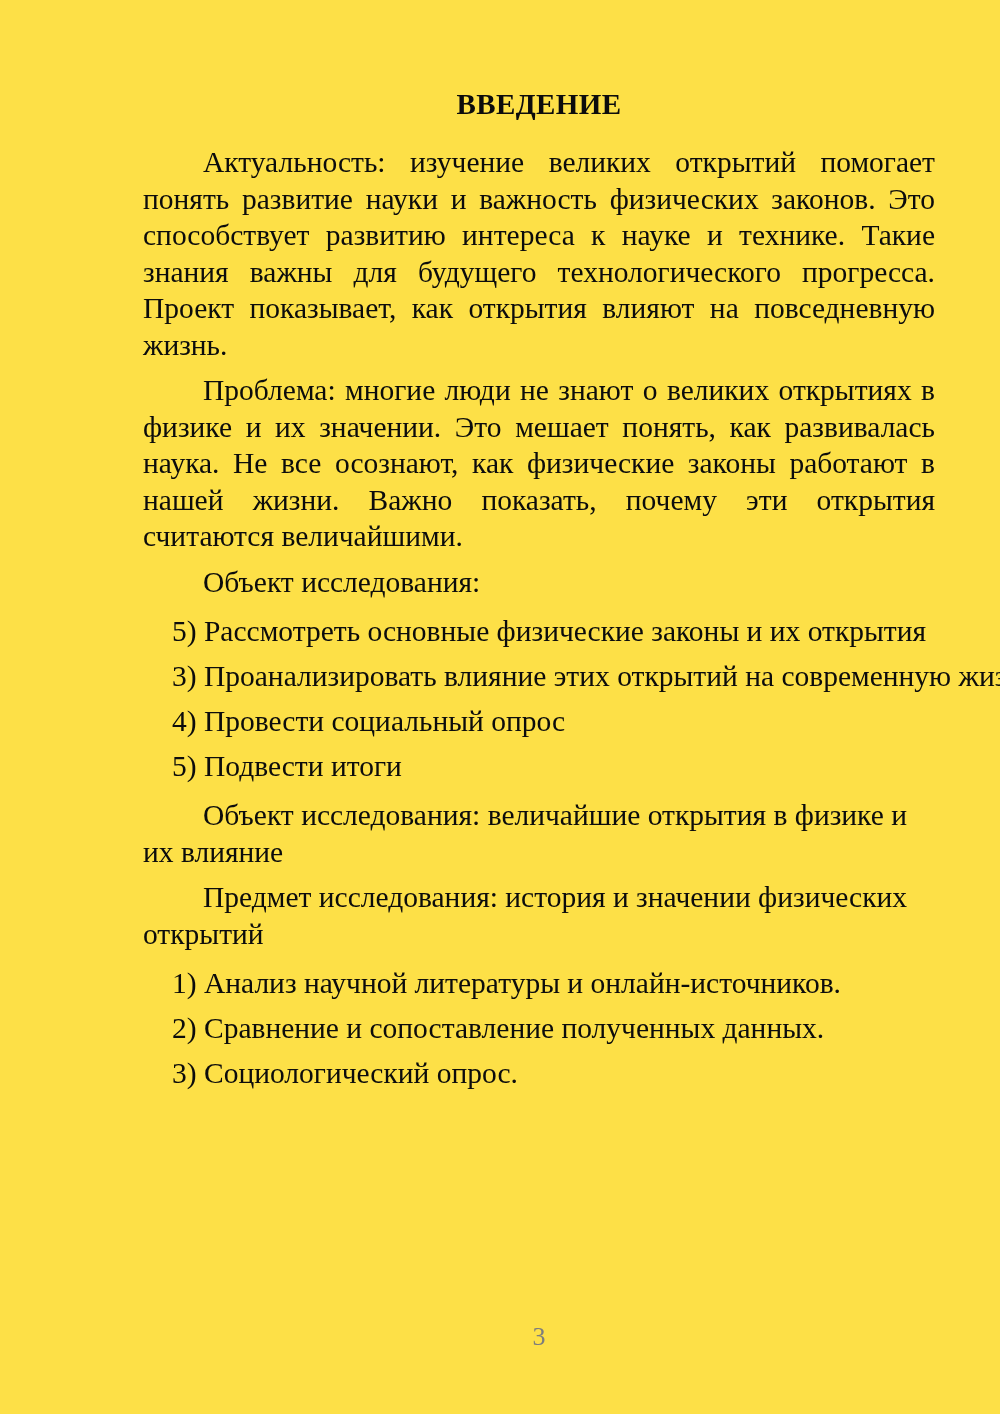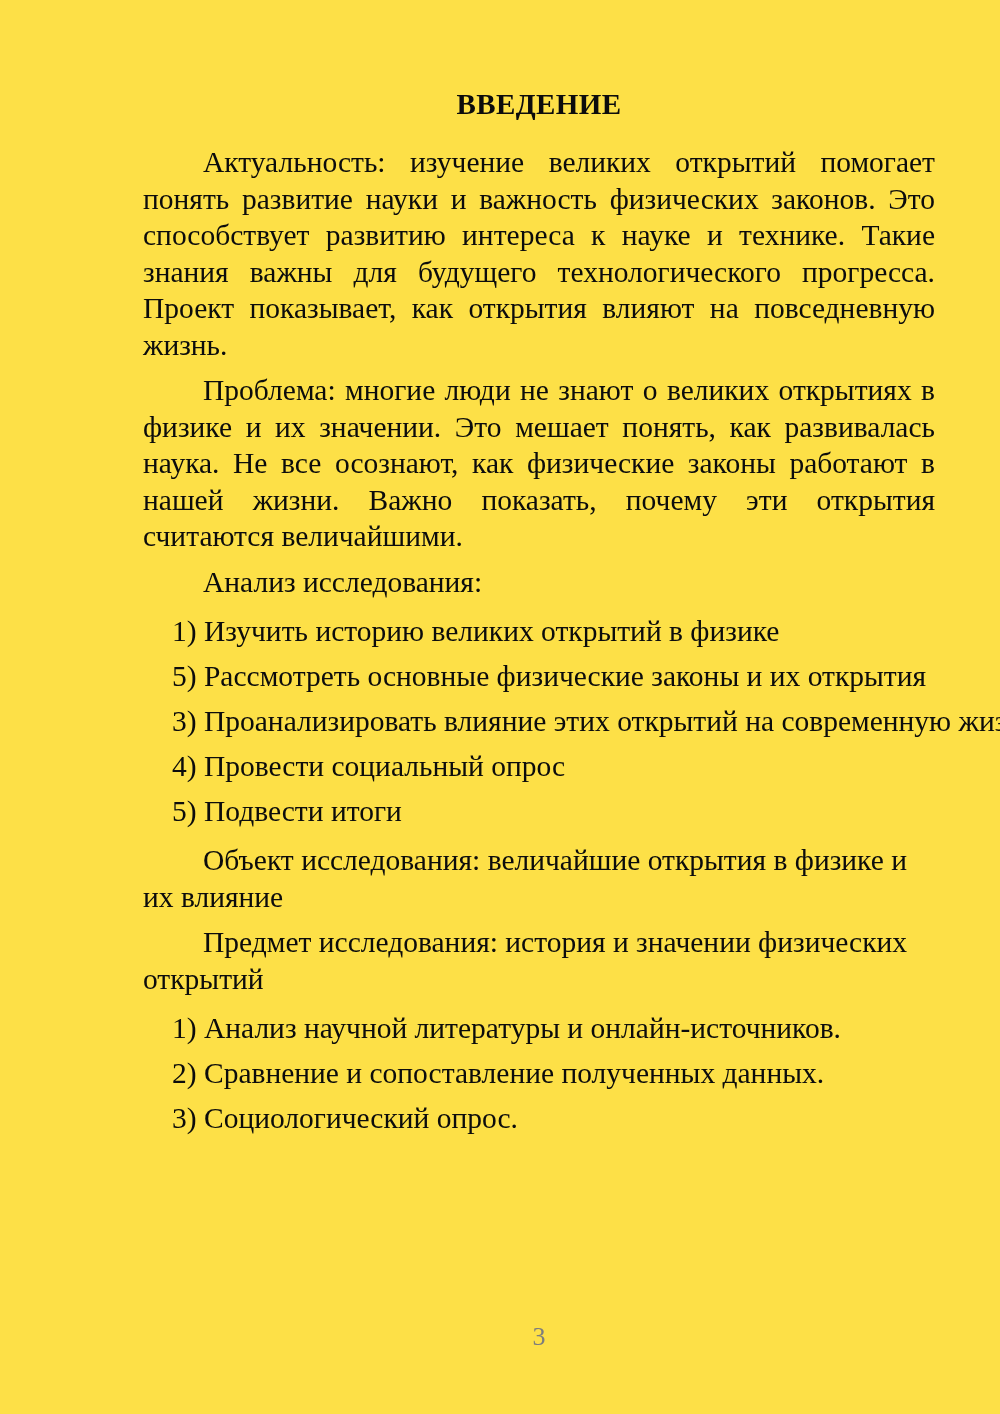--- a/index.html
+++ b/index.html
@@ -80,24 +80,23 @@
 
   <div class="content">
 
     <h1 class="doc-title">ВВЕДЕНИЕ</h1>
 
     <p class="para">Актуальность: изучение великих открытий помогает понять развитие науки и важность физических законов. Это способствует развитию интереса к науке и технике. Такие знания важны для будущего технологического прогресса. Проект показывает, как открытия влияют на повседневную жизнь.</p>
 
     <p class="para">Проблема: многие люди не знают о великих открытиях в физике и их значении. Это мешает понять, как развивалась наука. Не все осознают, как физические законы работают в нашей жизни. Важно показать, почему эти открытия считаются величайшими.</p>
 
 
-    <p class="heading-line">Анализ исследования:</p>
+    <p class="heading-line">Объект исследования:</p>
 
     <ul class="list">
-      <li class="list-item">1) Изучить историю великих открытий в физике</li>
       <li class="list-item">5) Рассмотреть основные физические законы и их открытия</li>
       <li class="list-item">3) Проанализировать влияние этих открытий на современную жизнь</li>
       <li class="list-item">4) Провести социальный опрос</li>
       <li class="list-item">5) Подвести итоги</li>
     </ul>
 
     <div class="block-gap"></div>
 
     <p class="heading-line">Объект исследования: величайшие открытия в физике и их влияние</p>
 

